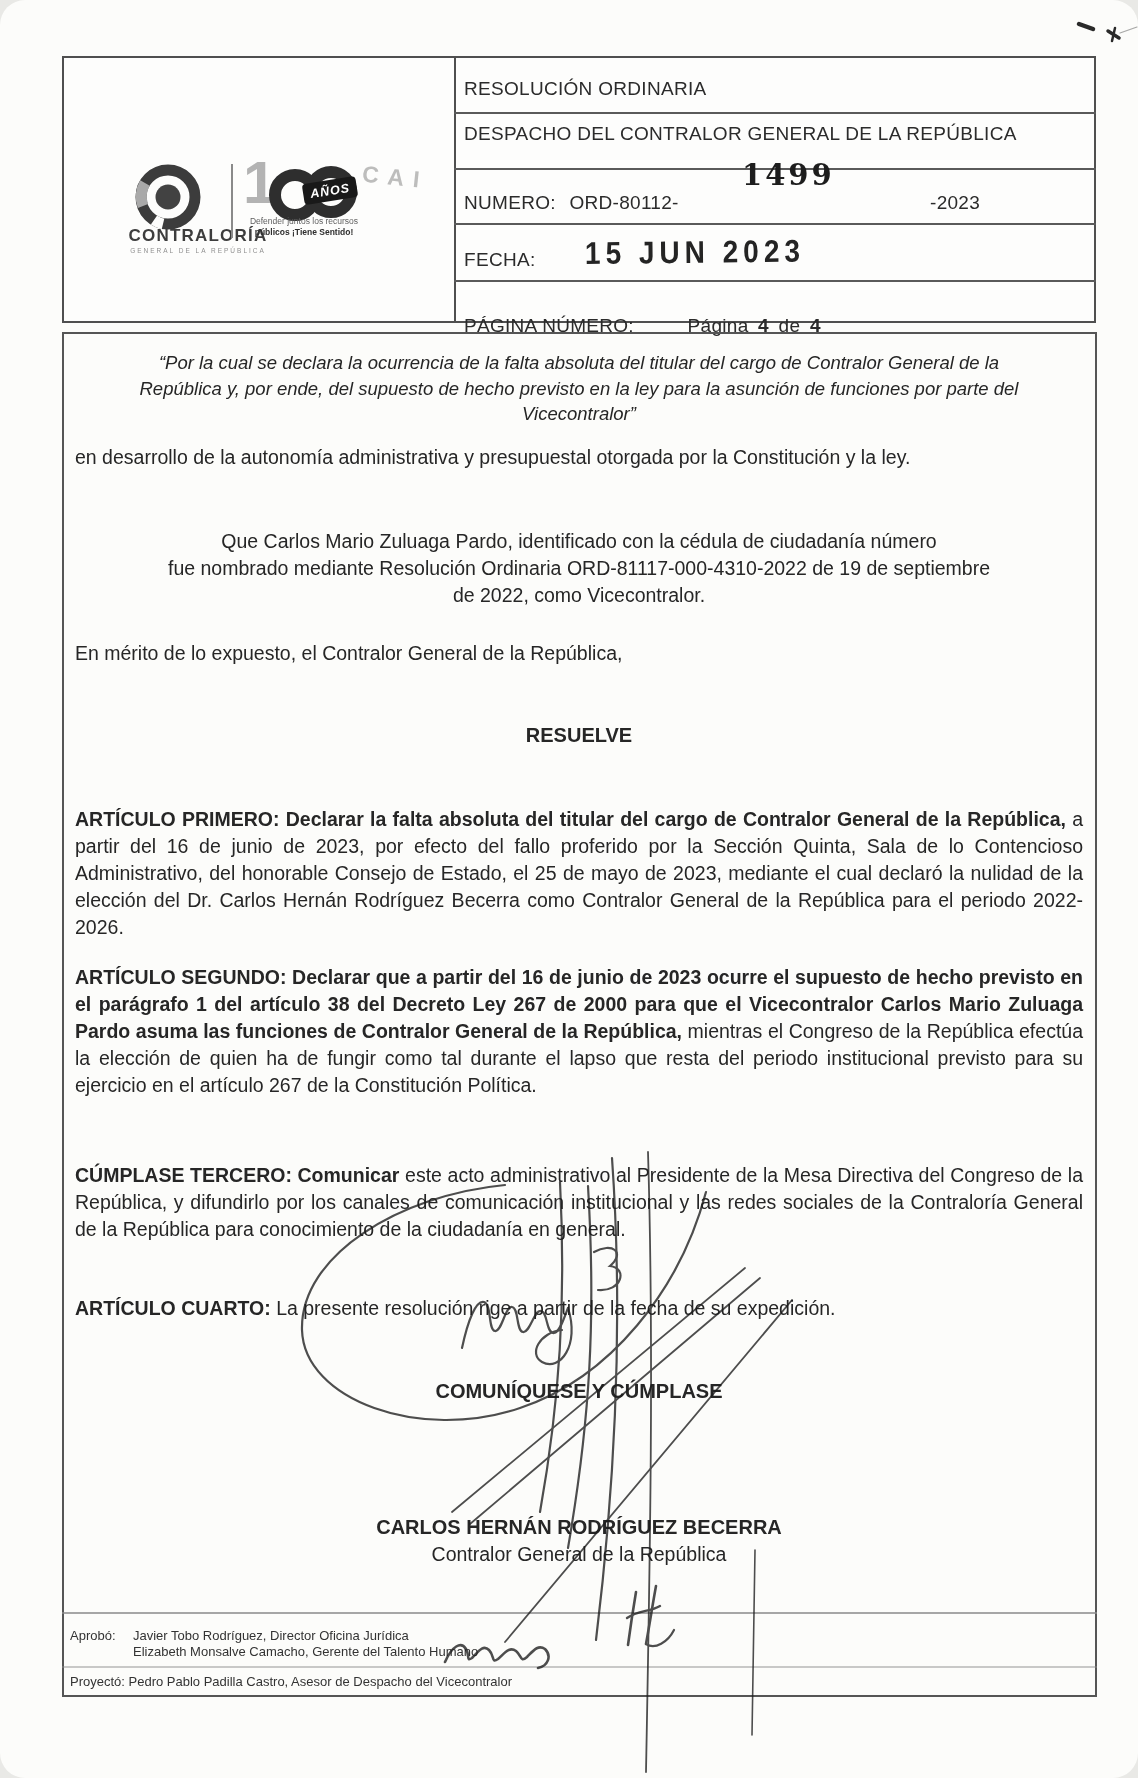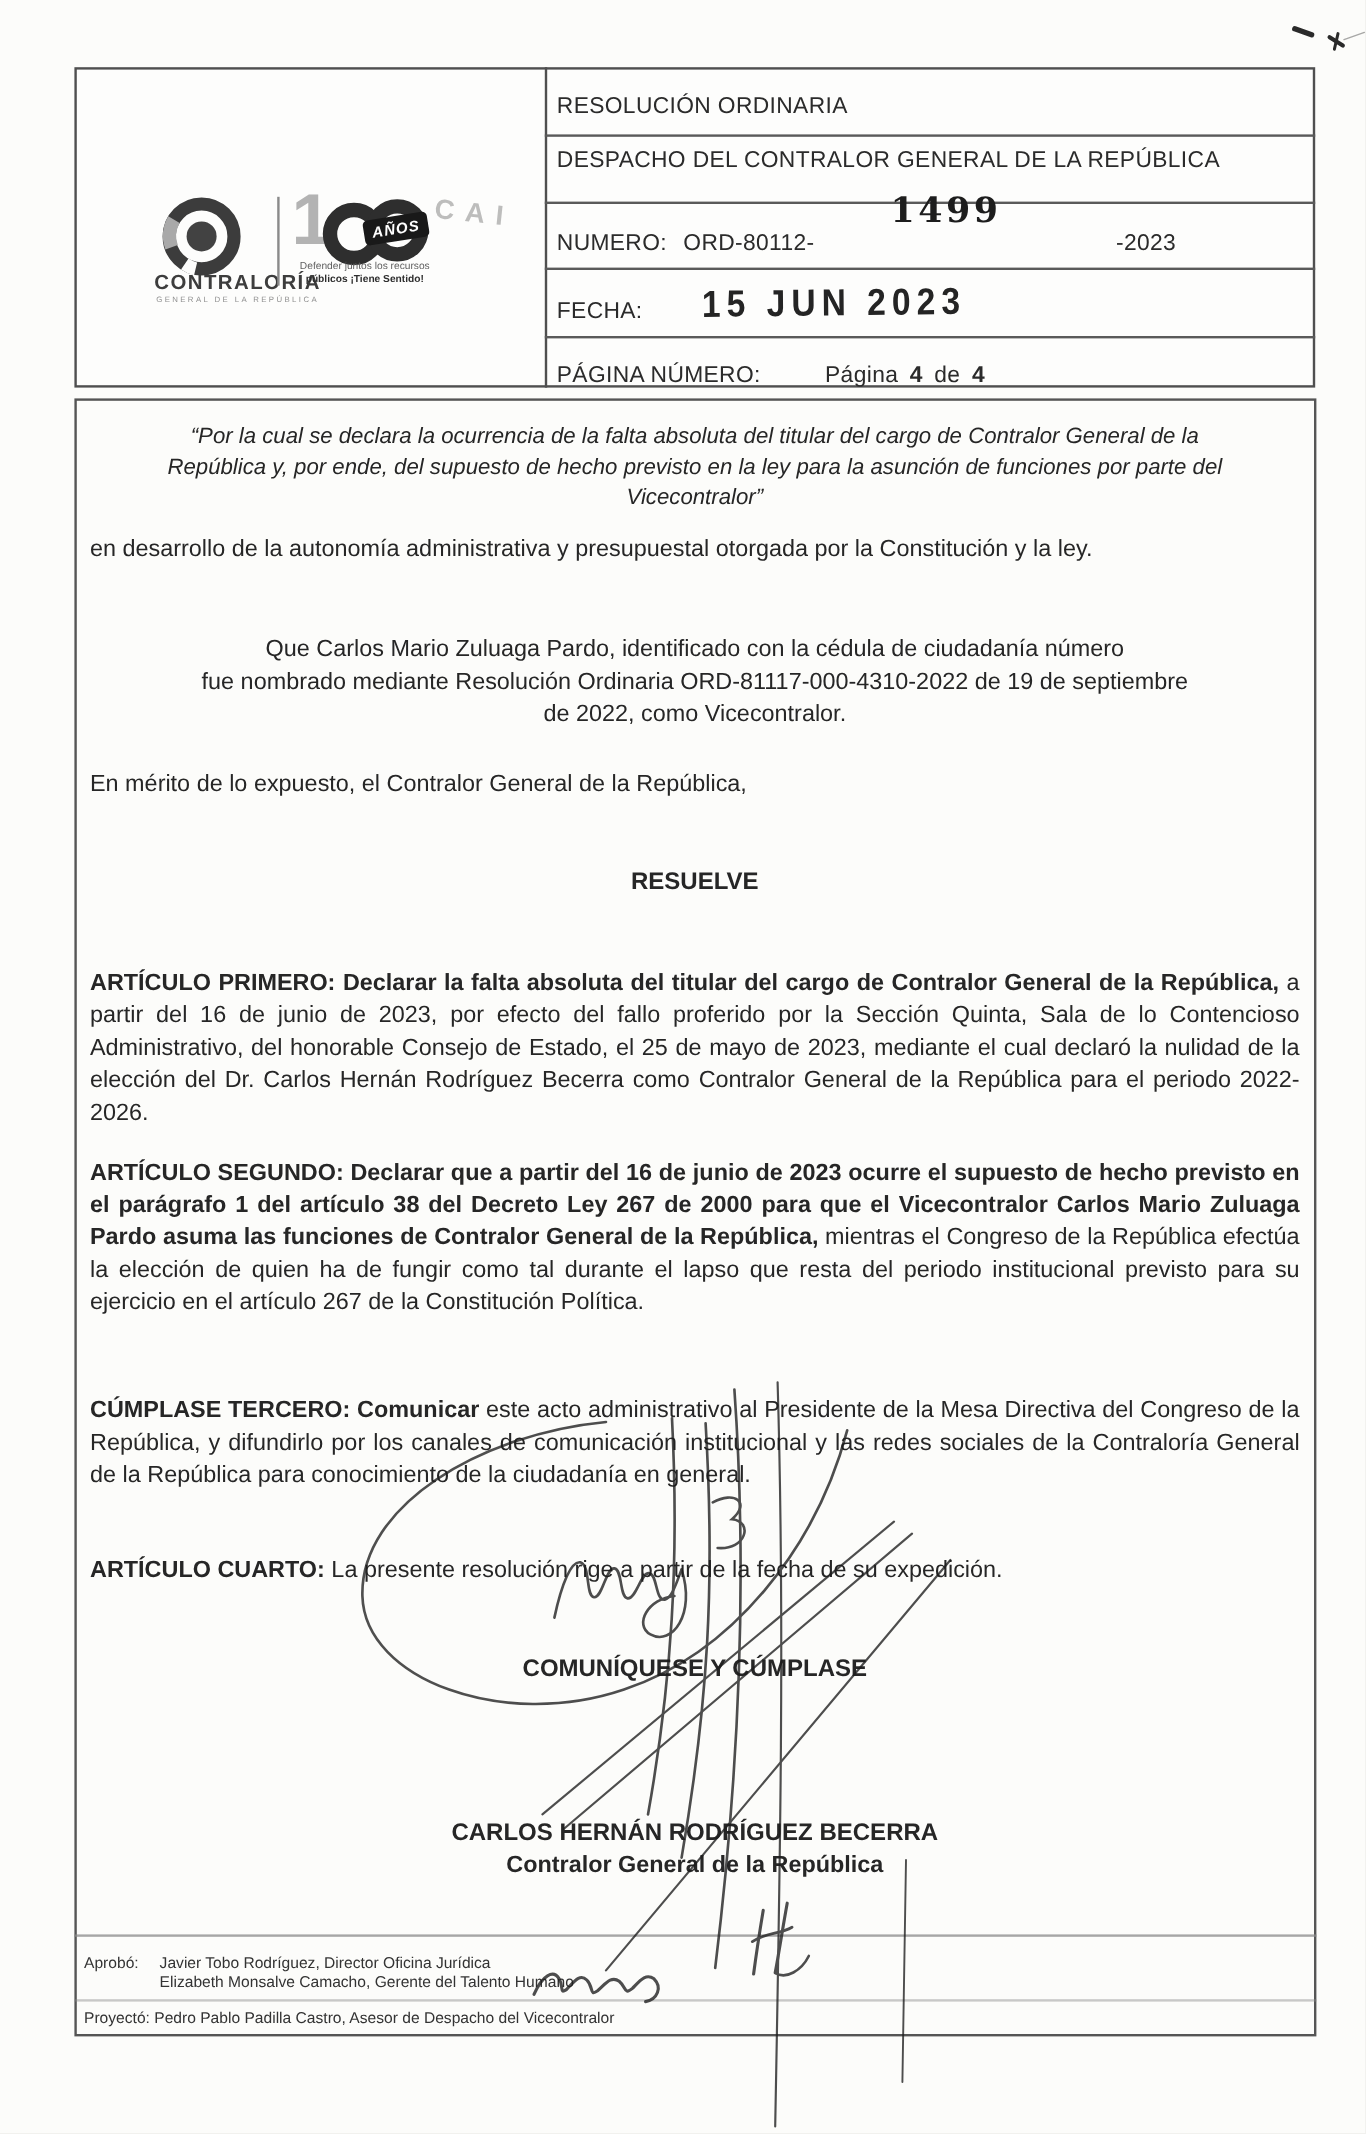--- a/index.html
+++ b/index.html
@@ -1,19 +1,20 @@
 <!DOCTYPE html>
 <html><head>
 <meta charset="utf-8">
 <style>
   html,body{margin:0;padding:0;background:#e9e9e6;}
   .page{
     position:relative;width:1138px;height:1778px;background:#fcfcfa;
     font-family:"Liberation Sans",sans-serif;color:#272727;overflow:hidden;
     margin:0 auto;
+    border-radius:25px;
   }
   .abs{position:absolute;}
   
   .hdr-box{left:62px;top:56px;width:1034px;height:267px;border:2px solid #4f4f4f;box-sizing:border-box;background:#fdfdfc;}
   .hdr-vdiv{left:454px;top:56px;width:2px;height:267px;background:#4f4f4f;}
   .hdr-row-line{left:454px;width:642px;height:2px;background:#5a5a5a;}
   .hdr-text{font-size:19px;letter-spacing:.3px;color:#2b2b2b;white-space:nowrap;}
   .stamp-num{font-family:"DejaVu Serif",serif;font-weight:bold;font-size:29px;letter-spacing:3px;color:#1d1d1d;}
   .stamp-date{font-family:"Liberation Sans",sans-serif;font-weight:bold;font-size:28px;letter-spacing:5px;color:#242424;transform:scaleY(1.12) rotate(-.6deg);transform-origin:left center;white-space:nowrap;}
   .pg-num{font-weight:bold;}
@@ -25,21 +26,21 @@
     display:flex;align-items:center;justify-content:center;}
   .anos-badge span{color:#fff;font-size:12.5px;font-weight:bold;font-style:italic;letter-spacing:1px;}
   .tagline{font-size:8.5px;line-height:11px;color:#5f5f5f;text-align:center;width:124px;}
   .tagline b{color:#2e2e2e;}
   .faint-stamp{font-size:23px;font-weight:bold;letter-spacing:9px;color:rgba(110,110,110,.45);transform:rotate(6deg);}
   
   .body-box{left:62px;top:332px;width:1035px;height:1365px;border:2px solid #555;box-sizing:border-box;}
   .para{left:75px;width:1008px;font-size:19.5px;line-height:27px;text-align:justify;color:#262626;}
   .preline{white-space:pre-line;}
   .quote{font-style:italic;font-size:18.5px;line-height:25.5px;text-align:center;}
-  .center{text-align:center;font-weight:bold;}
+  .center{text-align:center;}
   .bold{font-weight:bold;}
   .rule{background:#8a8a8a;height:1.5px;opacity:.75;}
   
   .foot{font-size:13px;color:#333;white-space:nowrap;text-align:right;}
   svg.overlay{left:0;top:0;pointer-events:none;}
 </style>
 </head>
 <body>
 
 <div class="page">
@@ -57,21 +58,21 @@
   <div class="abs hdr-text" style="left:464px;top:192px">
     <span>NUMERO:</span>
     <span style="margin-left:8px">ORD-80112-</span>
   </div>
   <div class="abs stamp-num" style="left:742px;top:158px">1499</div>
   <div class="abs hdr-text" style="left:930px;top:192px">-2023</div>
 
   <div class="abs hdr-text" style="left:464px;top:249px">FECHA:</div>
   <div class="abs stamp-date" style="left:585px;top:238px">15 JUN 2023</div>
 
-  <div class="abs hdr-text" style="left:464px;top:302px">
+  <div class="abs hdr-text" style="left:464px;top:315px">
     <span>PÁGINA NÚMERO:</span>
     <span style="margin-left:48px">Página</span>
     <span class="pg-num" style="margin-left:4px">4</span>
     <span style="margin-left:4px">de</span>
     <span class="pg-num" style="margin-left:4px">4</span>
   </div>
 
   <svg class="abs" style="left:130px;top:158px" width="76" height="76" viewBox="0 0 76 76">
     <circle cx="38" cy="39" r="27" fill="none" stroke="#3c3c3c" stroke-width="11"></circle>
     <path d="M 15 25 A 27 27 0 0 0 13 48" fill="none" stroke="#a9a9a9" stroke-width="11"></path>

